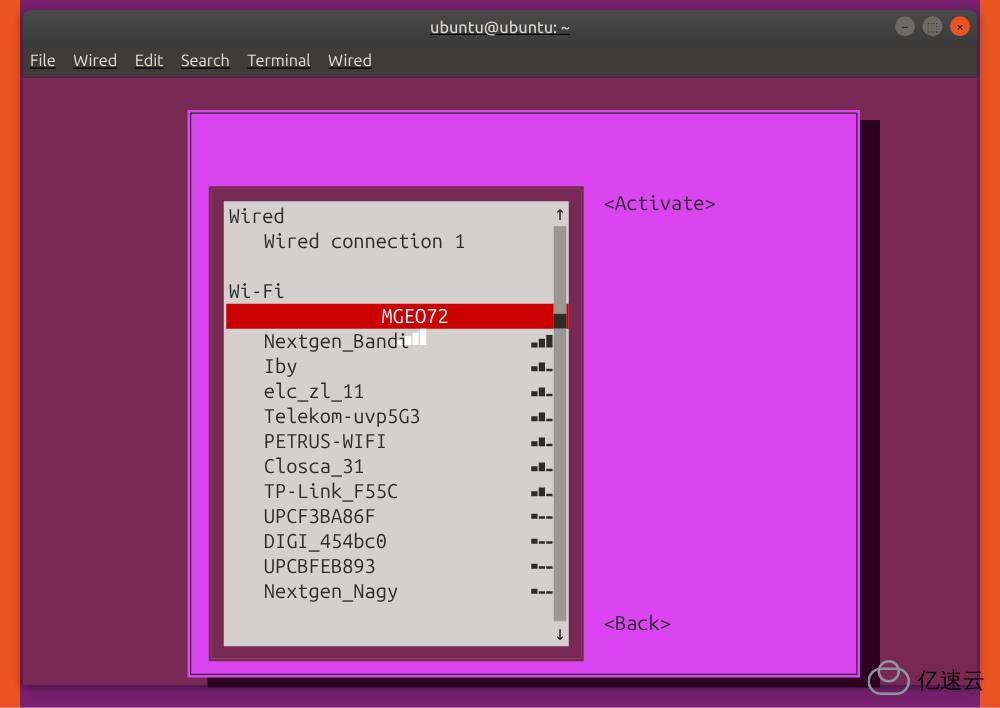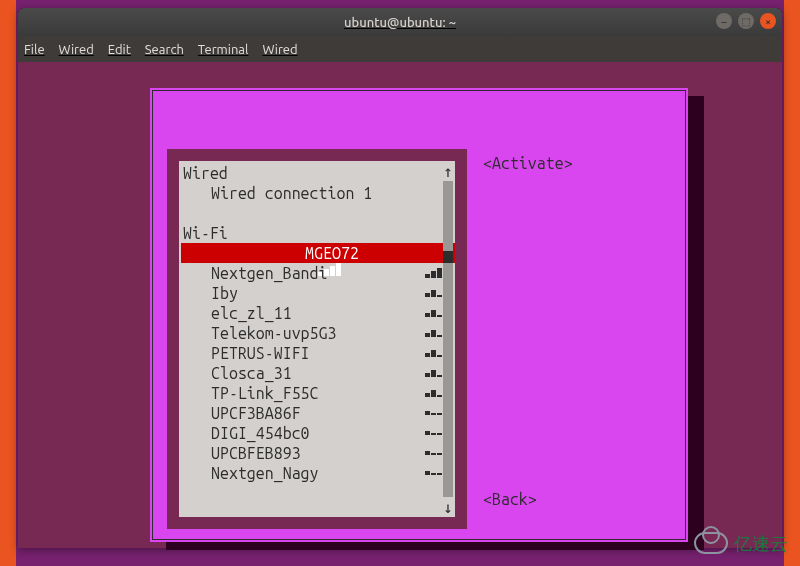--- a/index.html
+++ b/index.html
@@ -71,22 +71,22 @@
   .scroll-arrow{height:20px;font-size:16px;line-height:20px}
   .scroll-track{flex:1; width:10px; background:#d3d0cd; display:flex;flex-direction:column}
   .thumb-top{height:70px;background:#9a9894}
   .thumb-mark{height:12px;background:#2c2c2c}
   .thumb-main{flex:1;background:#9a9894}
   .side-actions {
     position:absolute; top:62px; left:330px; color:#2c2c2c;
   }
   .side-back { position:absolute; bottom:30px; left:330px; color:#2c2c2c; }
   .watermark {
-    position: fixed; right: 12px; bottom: 10px; display:flex; align-items:flex-start; gap:6px;
-    color:#15803d; font-size:18px; font-family: sans-serif; opacity:0.95;
+    position: fixed; right: 12px; bottom: 10px; display:flex; align-items:flex-end; gap:6px;
+    color:#000000; font-size:18px; font-family: sans-serif; opacity:0.95;
   }
   .watermark .cloud{
     width:34px;height:22px;border:2px solid #8f9aa5;border-radius:12px;position:relative;
   }
   .watermark .cloud::before{content:"";position:absolute;width:14px;height:14px;border:2px solid #8f9aa5;border-radius:50%;top:-8px;left:6px;background:transparent}
   .indent{padding-left:30px}
 </style>
 </head>
 <body>
 

